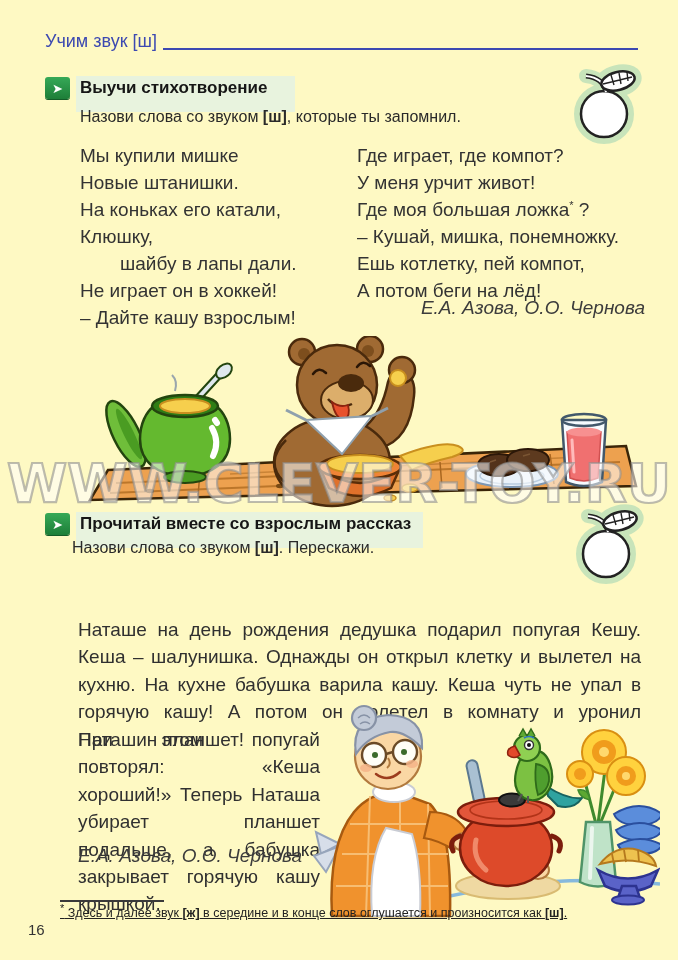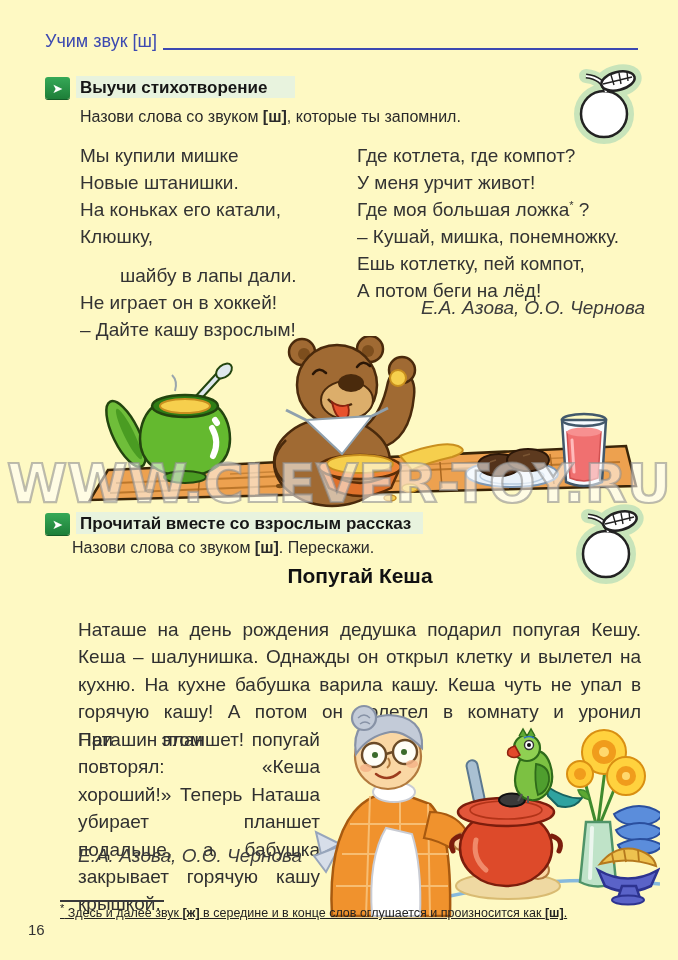--- a/index.html
+++ b/index.html
@@ -14,29 +14,29 @@
   .header-rule{position:absolute;left:163px;top:48px;width:475px;height:2px;background:#3c49b1;}
   
   .marker{
     position:absolute;width:25px;height:22px;border-radius:3px;
     background:linear-gradient(#36a957,#1d7e38);
     color:#ffffff;font-size:13px;font-weight:bold;
     display:flex;align-items:center;justify-content:center;
     box-shadow:0 1px 0 #145c28;
   }
   .sec-heading{position:absolute;font-size:17px;font-weight:bold;color:#161616;}
-  .sec-heading .hl{background:#e8f3de;padding:2px 28px 0 4px;display:inline-block;}
+  .sec-heading .hl{background:#e8f3de;padding:2px 28px 14px 4px;display:inline-block;}
   .sec-heading.second .hl{padding-right:12px;}
   .instr{position:absolute;font-size:16px;color:#2a2a2a;}
   .instr b{font-weight:bold;}
   
   .sticker{position:absolute;}
   
   .poem-col{position:absolute;font-size:19px;line-height:27px;color:#333;}
-  .pline.indent{padding-left:40px;margin-top:12px;}
+  .pline.indent{padding-left:40px;}
   sup{font-size:11px;vertical-align:super;line-height:0;}
   .attribution{font-style:italic;color:#3c3c3c;}
   .attr1{position:absolute;left:357px;top:297px;width:288px;text-align:right;font-size:19px;}
   
   .illu{position:absolute;}
   
   .watermark{position:absolute;left:0;top:446px;width:678px;height:78px;pointer-events:none;}
   
   .story-title{position:absolute;left:80px;top:564px;width:560px;text-align:center;font-size:21px;font-weight:bold;color:#111;}
   .story-p{position:absolute;font-size:19px;line-height:27.4px;text-align:justify;color:#303030;}
@@ -81,21 +81,21 @@
   <div class="poem-col" style="left:80px;top:142px;">
     <div class="pline">Мы купили мишке</div>
     <div class="pline">Новые штанишки.</div>
     <div class="pline">На коньках его катали,</div>
     <div class="pline">Клюшку,</div>
     <div class="pline indent">шайбу в лапы дали.</div>
     <div class="pline">Не играет он в хоккей!</div>
     <div class="pline">– Дайте кашу взрослым!</div>
   </div>
   <div class="poem-col" style="left:357px;top:142px;">
-    <div class="pline">Где котлета, где компот?</div>
+    <div class="pline">Где играет, где компот?</div>
     <div class="pline">У меня урчит живот!</div>
     <div class="pline"><span>Где моя большая ложка</span><sup>*</sup><span> ?</span></div>
     <div class="pline">– Кушай, мишка, понемножку.</div>
     <div class="pline">Ешь котлетку, пей компот,</div>
     <div class="pline">А потом беги на лёд!</div>
   </div>
   <div class="attr1 attribution">Е.А. Азова, О.О. Чернова</div>
 
   <svg class="illu" style="left:80px;top:336px;" width="560" height="176" viewBox="0 0 560 176">
 
@@ -191,21 +191,20 @@
       <path d="M40,28 C38,18 30,13 20,12"></path>
       <ellipse cx="52" cy="17" rx="17" ry="9" transform="rotate(-14 52 17)"></ellipse>
     </g>
     <circle cx="38" cy="50" r="23" fill="#ffffff" stroke="#222" stroke-width="2.5"></circle>
     <path d="M40,28 C38,18 30,13 20,12" fill="none" stroke="#222" stroke-width="5"></path>
     <path d="M40,28 C38,18 30,13 20,12" fill="none" stroke="#fff" stroke-width="2"></path>
     <ellipse cx="52" cy="17" rx="17" ry="9" transform="rotate(-14 52 17)" fill="#ffffff" stroke="#222" stroke-width="2.5"></ellipse>
     <path d="M37,20 L66,13 M45,11 L48,21 M53,9 L55,20 M61,8 L62,17" stroke="#222" stroke-width="1.4"></path>
   </svg>
 
-  <div class="story-title">Попугай Кеша</div>
   <p class="story-p part1">Наташе на день рождения дедушка подарил попугая Кешу. Кеша – шалунишка. Однажды он открыл клетку и вылетел на кухню. На кухне бабушка варила кашу. Кеша чуть не упал в горячую кашу! А потом он полетел в комнату и уронил Наташин планшет!</p>
   <p class="story-p part2">При этом попугай повторял: «Кеша хороший!» Теперь Наташа убирает планшет подальше, а бабушка закрывает горячую кашу крышкой.</p>
   <div class="attr2 attribution">Е.А. Азова, О.О. Чернова</div>
 
   <svg class="illu" style="left:300px;top:694px;" width="360" height="224" viewBox="0 0 360 224">
 
     <path d="M92,218 Q220,176 360,190" stroke="#86b9dd" stroke-width="3.5" fill="none"></path>
     <ellipse cx="208" cy="192" rx="52" ry="13" fill="#efd9a2" stroke="#d9bb72" stroke-width="2"></ellipse>
 
     <g>

